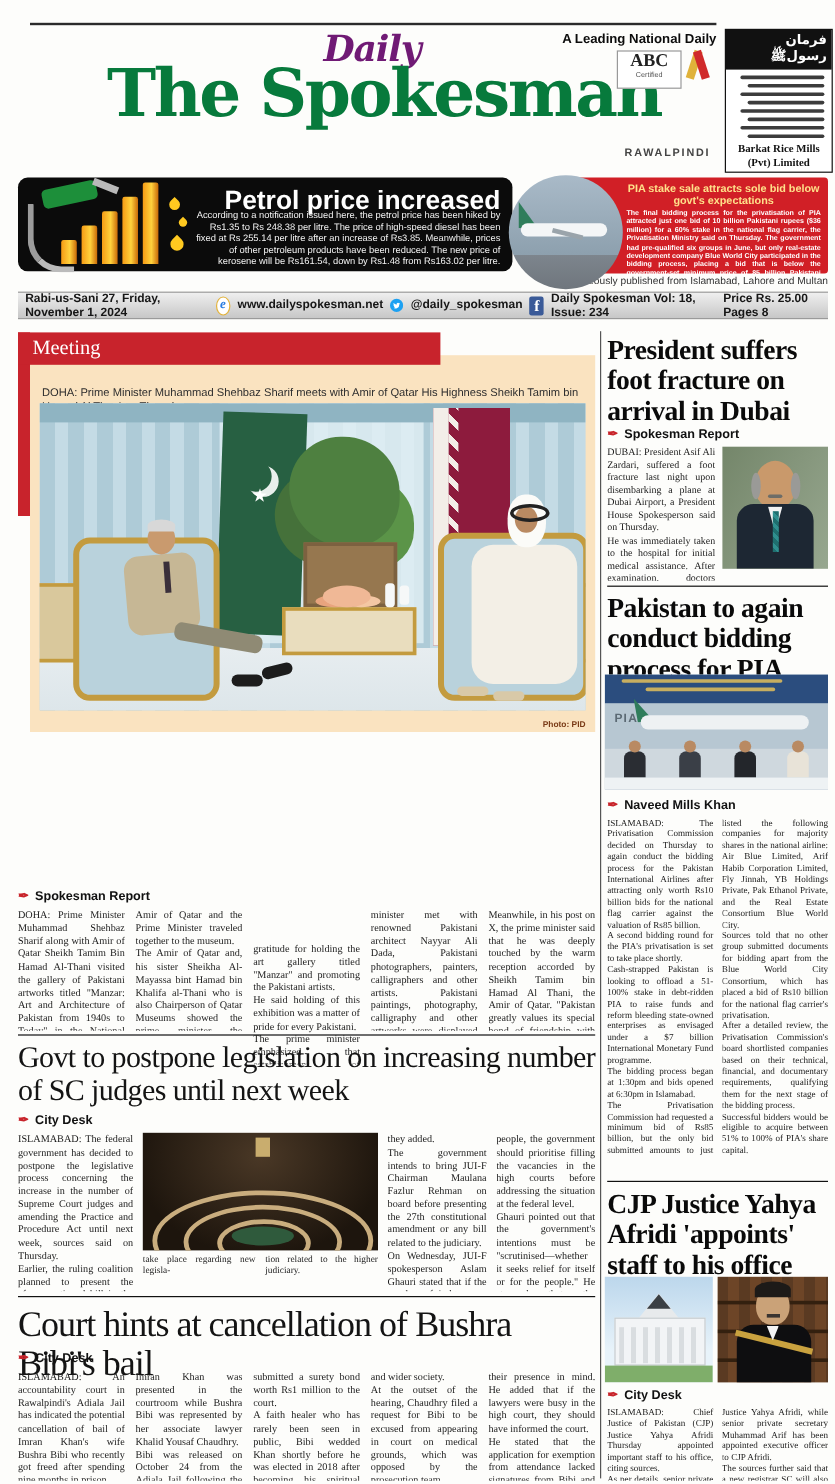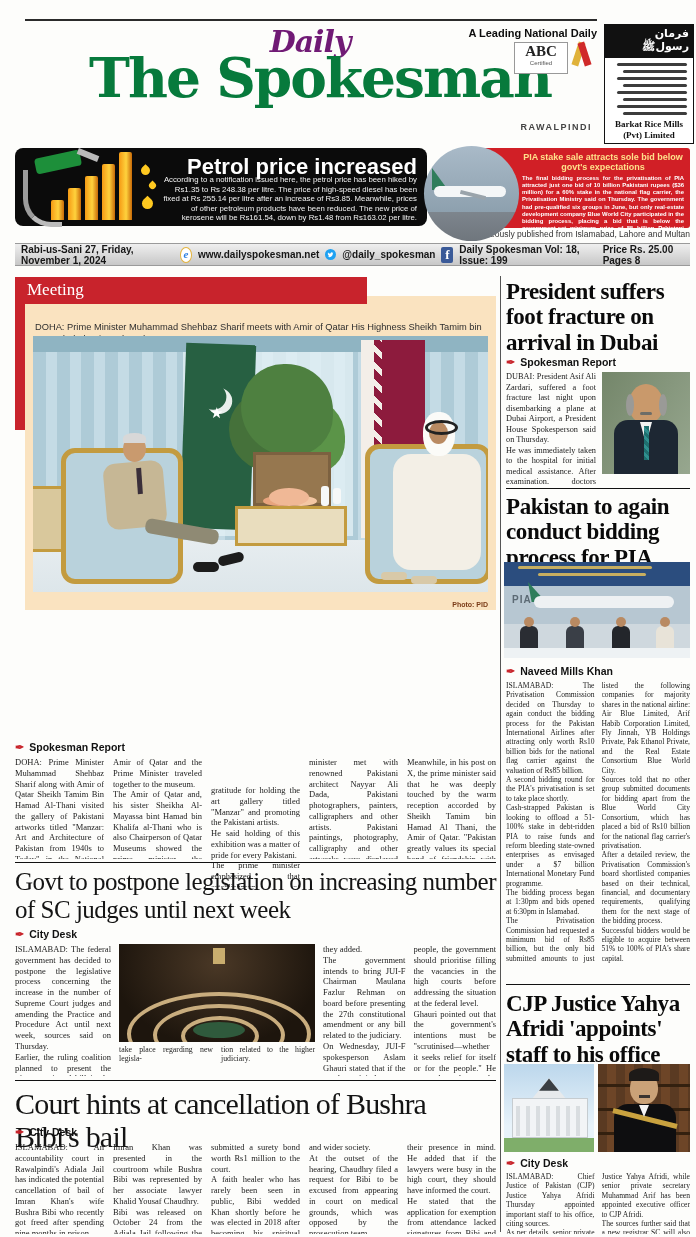--- a/index.html
+++ b/index.html
@@ -261,21 +261,21 @@
     <span>Rabi-us-Sani 27, Friday, November 1, 2024</span>
     <span class="sp"></span>
     <span class="ie-e">e</span>
     <span>www.dailyspokesman.net</span>
     <svg width="15" height="15" viewBox="0 0 24 24">
       <circle cx="12" cy="12" r="12" fill="#1da1f2"></circle>
       <path d="M18.5 8.6c-.5.2-1 .4-1.5.4.5-.3 1-.9 1.2-1.5-.5.3-1.1.5-1.7.7a2.6 2.6 0 0 0-4.5 2.4A7.4 7.4 0 0 1 6.6 7.8a2.6 2.6 0 0 0 .8 3.5c-.4 0-.8-.1-1.2-.3 0 1.2.9 2.3 2.1 2.5-.4.1-.8.1-1.2.1.3 1 1.3 1.8 2.4 1.8a5.2 5.2 0 0 1-3.8 1.1 7.3 7.3 0 0 0 11.3-6.2v-.3c.5-.4 1-.9 1.5-1.4z" fill="#fff"></path>
     </svg>
     <span>@daily_spokesman</span>
     <span class="fb">f</span>
-    <span>Daily Spokesman Vol: 18, Issue: 199</span>
+    <span>Daily Spokesman Vol: 18, Issue: 234</span>
     <span style="width:8px;"></span>
     <span>Price Rs. 25.00 Pages 8</span>
   </div>
 
   <div class="abs vdiv"></div>
 
   <div class="abs meet-strip"></div>
   <div class="abs meet-panel">
     <div class="meet-cap">DOHA: Prime Minister Muhammad Shehbaz Sharif meets with Amir of Qatar His Highness Sheikh Tamim bin Hamad Al Thani on Thursday.</div>
     <div class="meet-photo">

